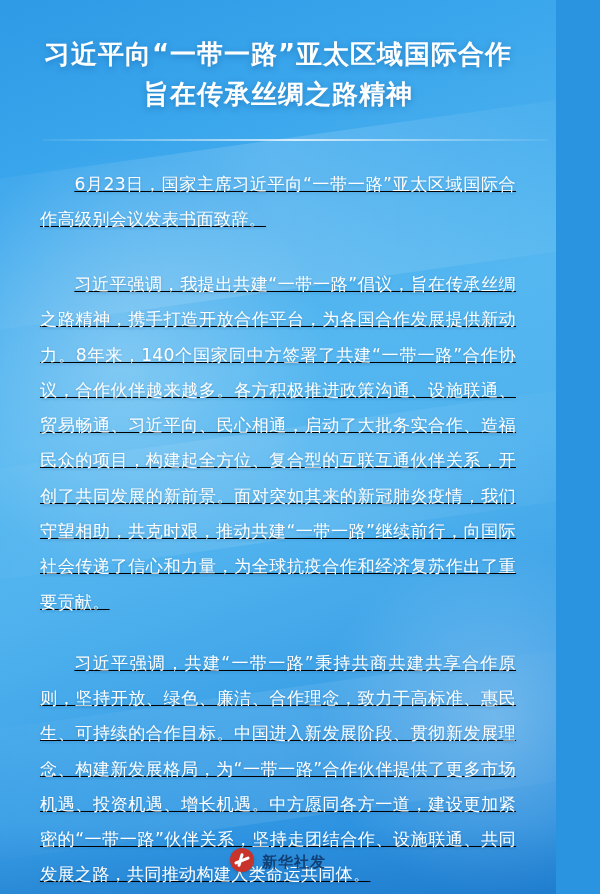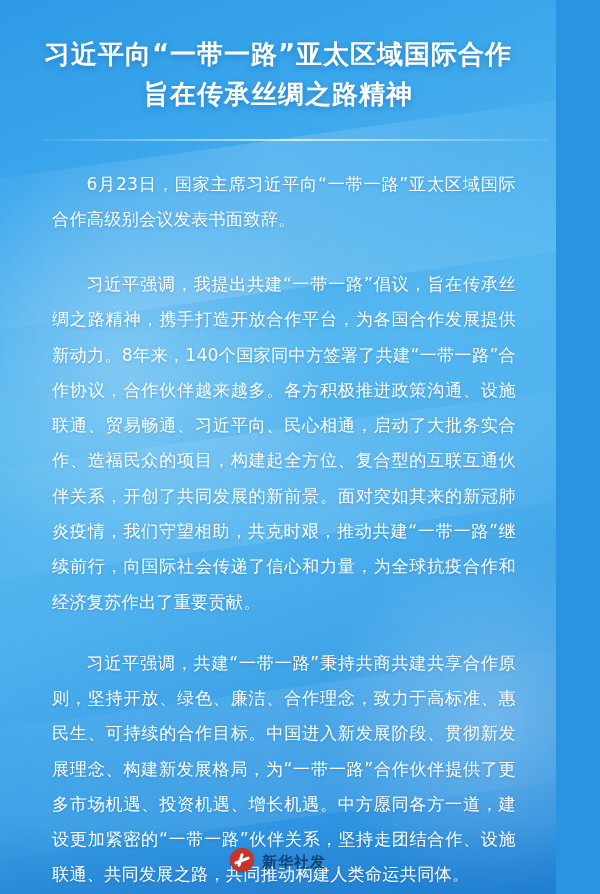--- a/index.html
+++ b/index.html
@@ -68,21 +68,22 @@
     width: 506px;
     height: 2px;
     background: linear-gradient(90deg, rgba(255,255,255,0.05), rgba(255,255,255,0.75), rgba(255,255,255,0.05));
     border-radius: 2px;
   }
 
   
   .body {
     position: relative;
     z-index: 3;
-    padding: 26px 40px 0 52px;
+    padding: 26px 40px 0 40px;
+    text-decoration: underline;
   }
   .para {
     color: #ffffff;
     font-size: 17.2px;
     line-height: 2.05;
     text-align: justify;
     text-justify: inter-ideograph;
     margin: 0 0 26px 0;
     text-indent: 2em;
     text-shadow: 0 1px 3px rgba(0, 70, 130, 0.25);

